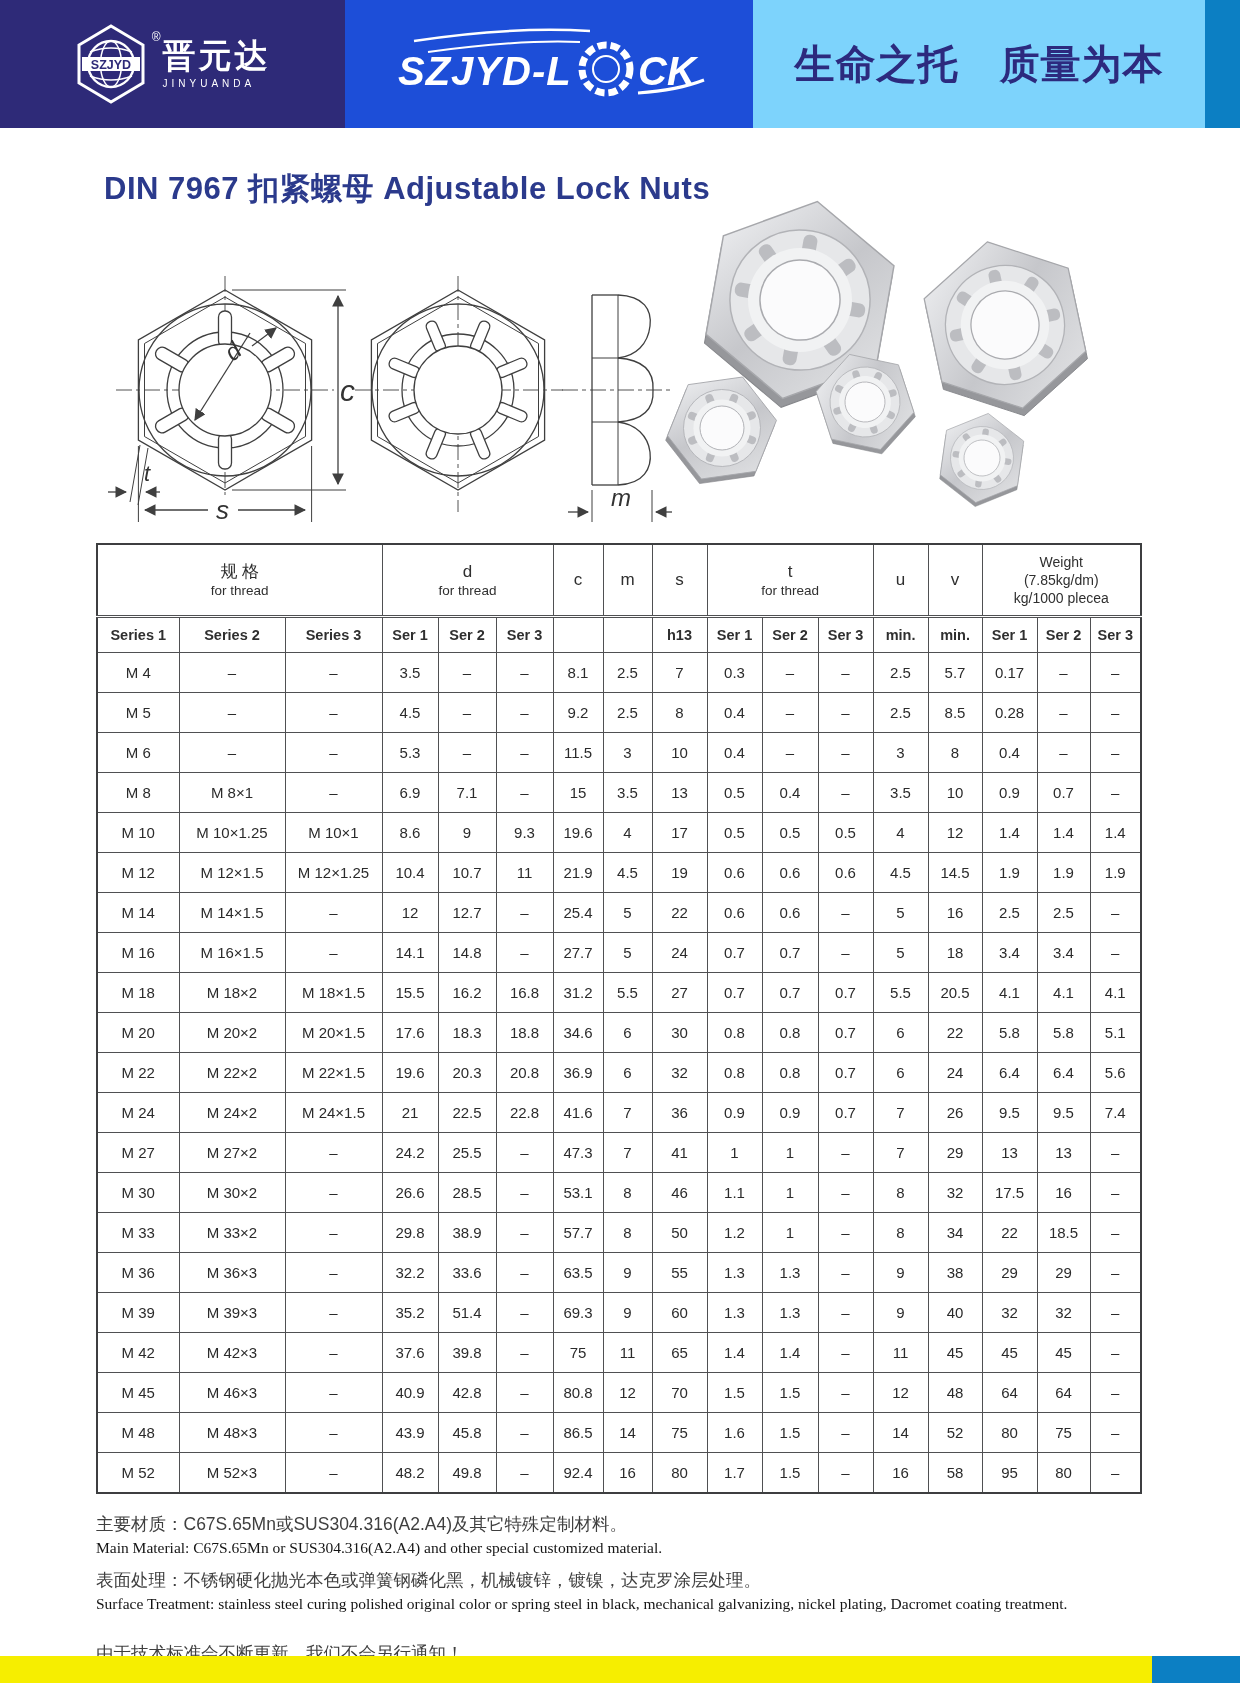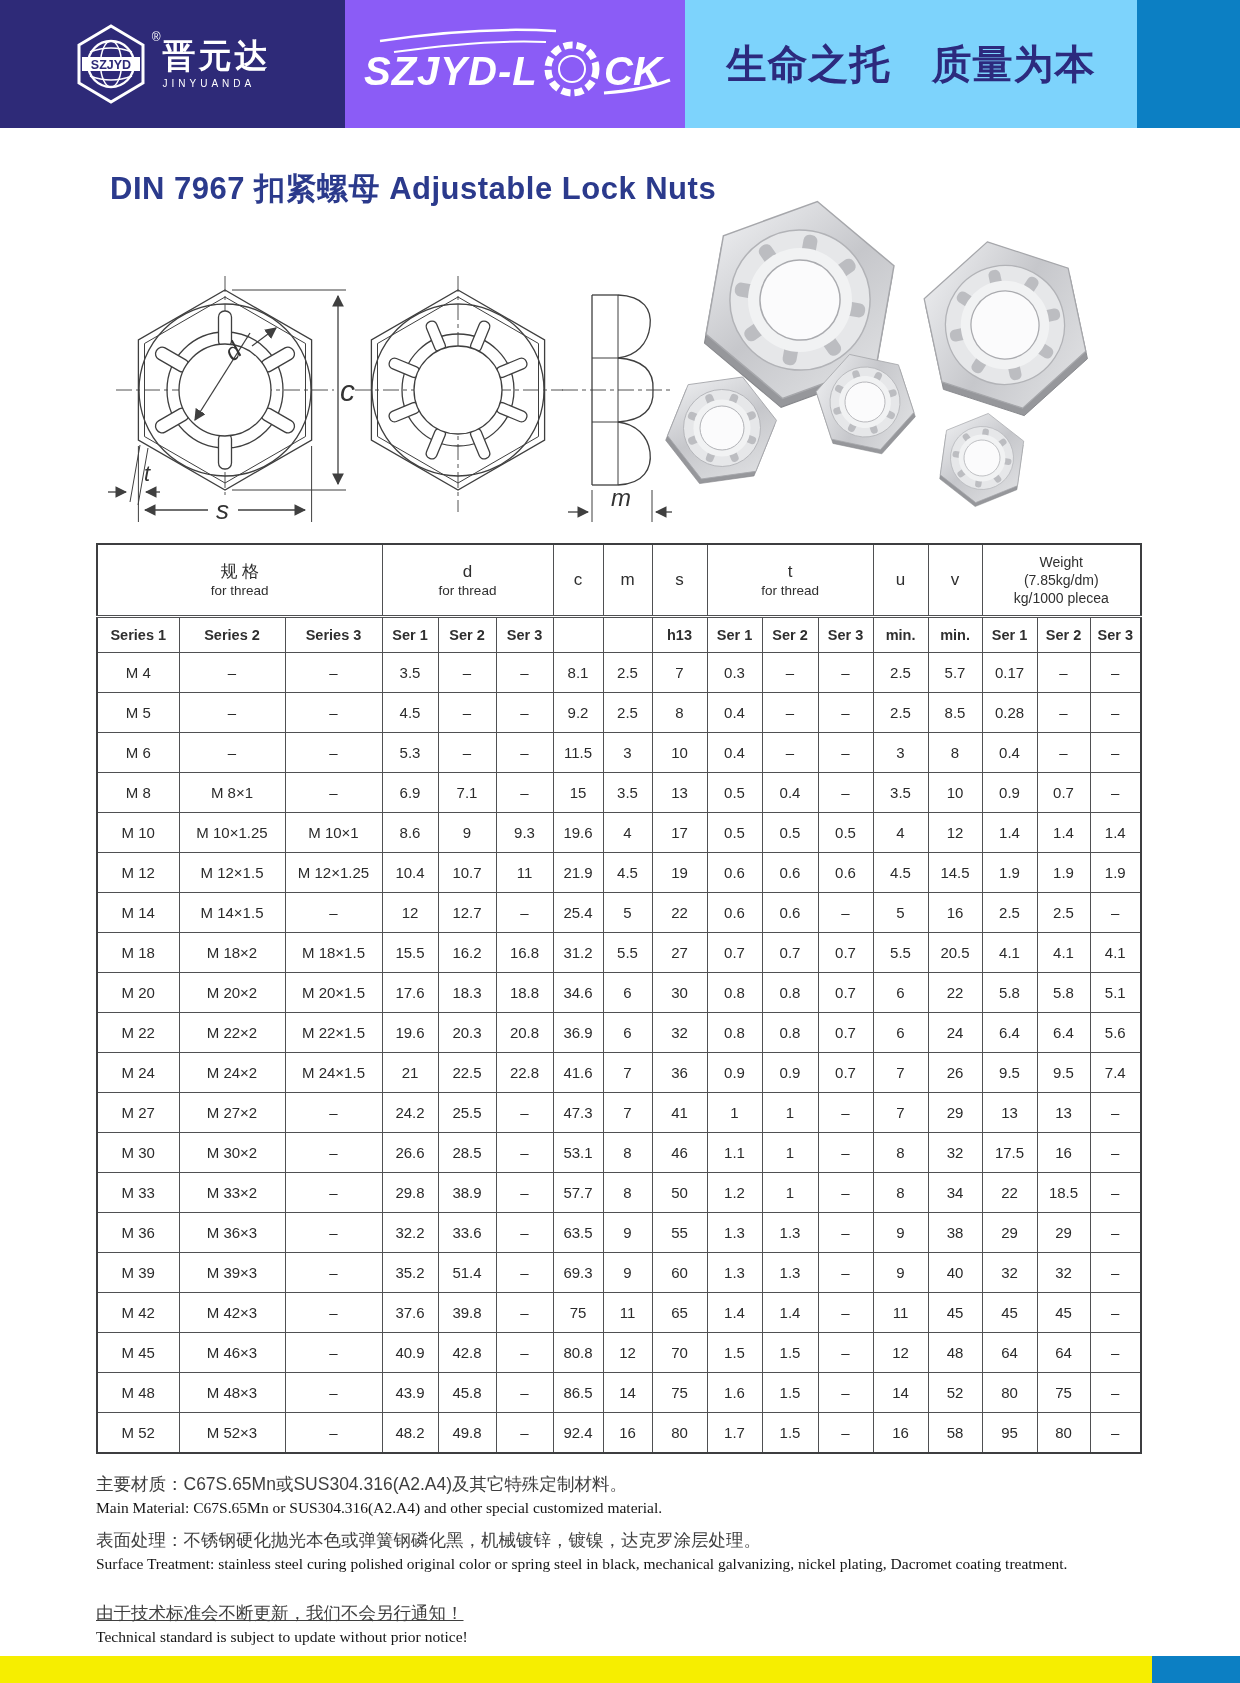--- a/index.html
+++ b/index.html
@@ -7,27 +7,27 @@
     width:1240px;height:1683px;position:relative;overflow:hidden;background:#fff;
     font-family:"Liberation Sans",sans-serif;
   }
   
   .header{display:flex;height:128px;width:1240px;}
   .hd-navy{width:345px;background:#2e2a78;display:flex;align-items:center;justify-content:center;gap:16px;}
   .logo-wrap{position:relative;display:flex;align-items:center;}
   .reg{position:absolute;top:6px;right:-14px;color:#fff;font-size:12px;}
   .logo-text .cn{color:#fff;font-size:33px;font-weight:700;letter-spacing:3px;line-height:1.05;}
   .logo-text .en{color:#fff;font-size:10px;letter-spacing:4px;margin-top:4px;}
-  .hd-blue{width:340px;background:#8b5cf6;display:flex;align-items:center;justify-content:center;}
+  .hd-blue{width:408px;background:#1d4ed8;display:flex;align-items:center;justify-content:center;}
   .hd-yellow{width:452px;background:#7dd3fc;display:flex;align-items:center;justify-content:center;}
   .slogan{color:#2c2a7e;font-size:40px;font-weight:900;white-space:pre;letter-spacing:1px;}
   .hd-blue2{flex:1;background:#0c7fc3;}
   
   .mid{position:relative;height:415px;width:1240px;}
-  .page-title{position:absolute;left:110px;top:40px;font-size:31px;font-weight:600;color:#2b3a8c;letter-spacing:.5px;}
+  .page-title{position:absolute;left:104px;top:40px;font-size:31px;font-weight:600;color:#2b3a8c;letter-spacing:.5px;}
   .fig{position:absolute;}
   #draw1{left:100px;top:112px;}
   #draw2{left:355px;top:112px;}
   #draw3{left:560px;top:112px;}
   #photo{left:612px;top:28px;}
   .dim{font-style:italic;fill:#333;stroke:none;font-family:"Liberation Sans",sans-serif;}
   
   table.spec{margin-left:96px;border-collapse:collapse;table-layout:fixed;width:1044px;border:2px solid #3d3e40;}
   table.spec th,table.spec td{border:1px solid #4f5052;padding:0;}
   tr.hrow1 th{height:70px;border-bottom:3px double #4f5052;font-weight:400;vertical-align:middle;}
@@ -445,20 +445,39 @@
         <td>0.6</td>
         <td>0.6</td>
         <td>–</td>
         <td>5</td>
         <td>16</td>
         <td>2.5</td>
         <td>2.5</td>
         <td>–</td>
       </tr>
       <tr>
+        <td class="c0">M 16</td>
+        <td class="spec-l">M 16×1.5</td>
+        <td>–</td>
+        <td>14.1</td>
+        <td>14.8</td>
+        <td>–</td>
+        <td>27.7</td>
+        <td>5</td>
+        <td>24</td>
+        <td>0.7</td>
+        <td>0.7</td>
+        <td>–</td>
+        <td>5</td>
+        <td>18</td>
+        <td>3.4</td>
+        <td>3.4</td>
+        <td>–</td>
+      </tr>
+      <tr>
         <td class="c0">M 18</td>
         <td class="spec-l">M 18×2</td>
         <td class="spec-l">M 18×1.5</td>
         <td>15.5</td>
         <td>16.2</td>
         <td>16.8</td>
         <td>31.2</td>
         <td>5.5</td>
         <td>27</td>
         <td>0.7</td>

